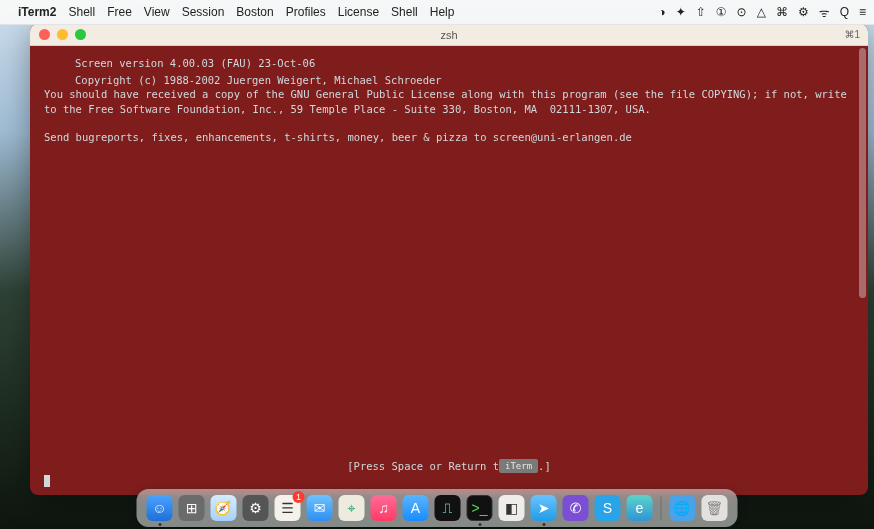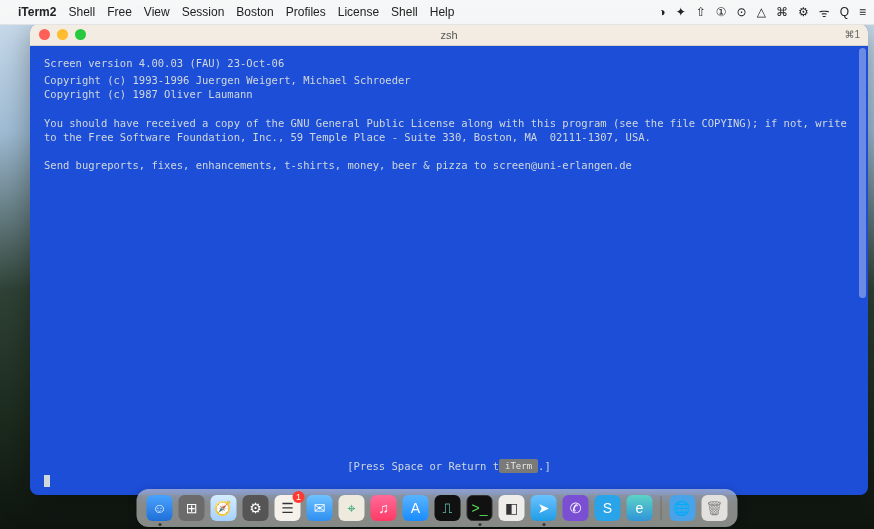--- a/index.html
+++ b/index.html
@@ -21,21 +21,21 @@
   }
   .menubar .apple { font-size:13px; margin-right:10px; }
   .menubar .app-name { font-weight:600; margin-right:12px; }
   .menubar .menu-item { margin-right:12px; cursor:default; }
   .menubar .spacer { flex:1; }
   .menubar .status-icon { margin-left:10px; font-size:12px; }
 
   
   .term-window {
     position:absolute; top:24px; left:30px; right:6px; bottom:34px;
-    background:#1d4ed8;
+    background:#7f1d1d;
     border-radius:8px;
     box-shadow:0 8px 30px rgba(0,0,0,0.35);
     display:flex; flex-direction:column;
     overflow:hidden;
   }
   .title-bar {
     height:22px; background:#f2ece3;
     display:flex; align-items:center;
     position:relative;
     border-bottom:1px solid #d8d2c8;
@@ -49,21 +49,21 @@
   }
 
   .term-body {
     flex:1; position:relative; overflow:hidden;
     font-family: Menlo,Consolas,monospace;
     font-size:10.5px; line-height:1.35;
     color:#cfd8db;
     padding:10px 14px 6px 14px;
   }
   .term-body p { white-space:pre-wrap; margin:0 0 1.35em 0; }
-  .term-body p.tight { margin-bottom:0; }
+  .term-body p.tight { margin-bottom:0;margin-left:31px; }
 
   .status-line {
     position:absolute; bottom:22px; left:0; right:0;
     text-align:center; font-family:Menlo,Consolas,monospace;
     font-size:10.5px; color:#cfd8db;
   }
   .status-line .badge {
     display:inline-block; background:#7a7a78; color:#e8e8e8;
     padding:0 6px; border-radius:2px; font-size:9px; line-height:14px;
     vertical-align:1px;
@@ -152,22 +152,21 @@
       <div class="tl-dot tl-yel"></div>
       <div class="tl-dot tl-grn"></div>
     </div>
     <div class="win-title">zsh</div>
     <div style="position:absolute;right:8px;font-size:10px;color:#666;">⌘1</div>
   </div>
 
   <div class="term-body">
     <p class="tight">Screen version 4.00.03 (FAU) 23-Oct-06</p>
     <p style="height:0.3em;margin:0"></p>
-    <p class="tight">Copyright (c) 1993-1996 Juergen Weigert, Michael Schroeder</p>
-    <p>Copyright (c) 1987 Oliver Laumann</p>
+    <p class="tight">Copyright (c) 1988-2002 Juergen Weigert, Michael Schroeder</p>
     <p>You should have received a copy of the GNU General Public License along with this program (see the file COPYING); if not, write to the Free Software Foundation, Inc., 59 Temple Place - Suite 330, Boston, MA  02111-1307, USA.</p>
     <p>Send bugreports, fixes, enhancements, t-shirts, money, beer &amp; pizza to screen@uni-erlangen.de</p>
 
     <div class="status-line">
       <span>[Press Space or Return t</span><span class="badge">iTerm</span><span>.]</span>
     </div>
     <div class="cursor"></div>
     <div class="scroll-thumb"></div>
   </div>
 </div>

